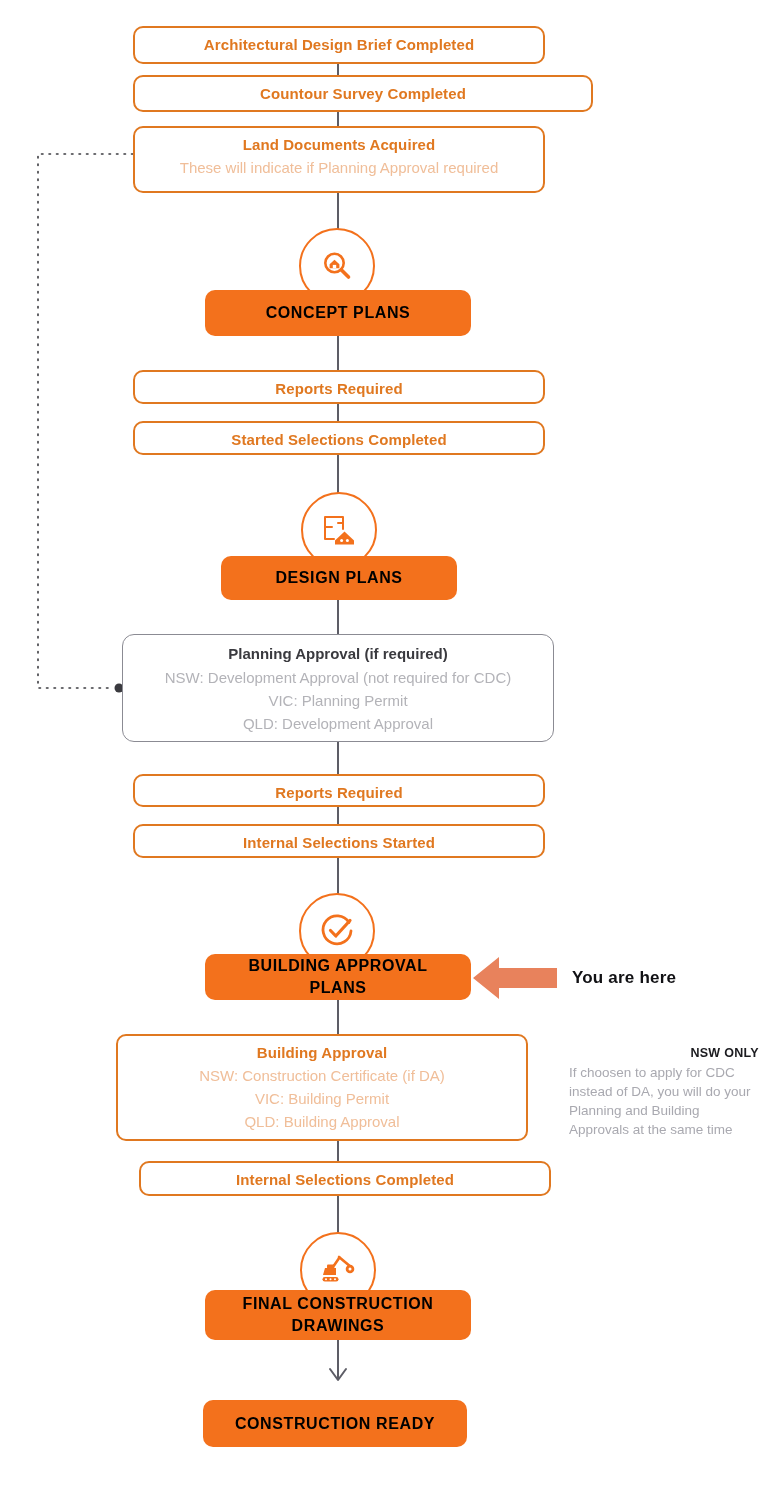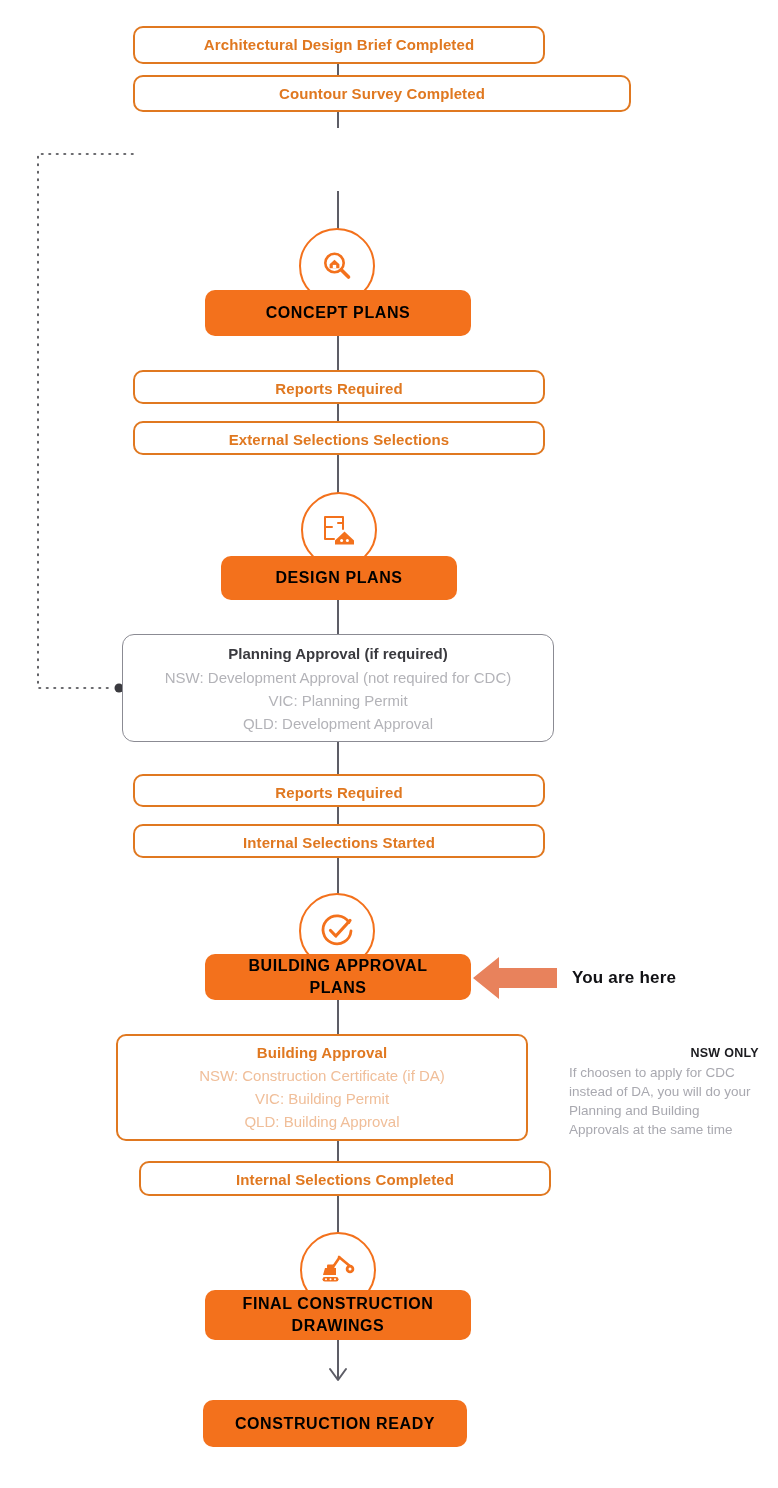--- a/index.html
+++ b/index.html
@@ -174,43 +174,47 @@
 
   <svg class="dotpath" width="778" height="1488">
     <polyline points="133,154 38,154 38,688 114,688" fill="none" stroke="#3a3a3f" stroke-width="1.6" stroke-dasharray="1.5 6" stroke-linecap="round"></polyline>
     <circle cx="119" cy="688" r="4.5" fill="#3a3a3f"></circle>
   </svg>
 
   <div class="obox" style="left:133px; top:26px; width:412px; height:38px;">
     <div class="t1">Architectural Design Brief Completed</div>
   </div>
 
-  <div class="obox" style="left:133px; top:75px; width:498px; height:37px;">
+  <div class="obox" style="left:133px; top:75px; width:460px; height:37px;">
     <div class="t1">Countour Survey Completed</div>
   </div>
 
+  <div class="obox" style="left:133px; top:126px; width:412px; height:67px;">
+    <div class="t1">Land Documents Acquired</div>
+    <div class="t2">These will indicate if Planning Approval required</div>
+  </div>
 
   <div class="icirc" style="left:299px; top:228px;">
     <svg width="36" height="36" viewBox="0 0 36 36">
       <circle cx="15.5" cy="15" r="9.2" fill="none" stroke="#F3711C" stroke-width="2.6"></circle>
       <path d="M10.6 16.3 L15.5 11.8 L20.4 16.3 L20.4 20.2 L10.6 20.2 Z" fill="#F3711C"></path>
       <rect x="13.8" y="16.9" width="3.4" height="3.3" fill="#ffffff"></rect>
       <line x1="22.2" y1="21.8" x2="29.5" y2="29.1" stroke="#F3711C" stroke-width="3.6" stroke-linecap="round"></line>
     </svg>
   </div>
   <div class="pill" style="left:205px; top:290px; width:266px; height:46px;">
     <span>CONCEPT PLANS</span>
   </div>
 
   <div class="obox" style="left:133px; top:370px; width:412px; height:34px;">
     <div class="t1">Reports Required</div>
   </div>
 
   <div class="obox" style="left:133px; top:421px; width:412px; height:34px;">
-    <div class="t1">External Selections Selections</div>
+    <div class="t1">Started Selections Completed</div>
   </div>
 
   <div class="icirc" style="left:301px; top:492px;">
     <svg width="36" height="34" viewBox="0 0 36 34">
       <path d="M4 4 H22 V10 H17 M4 4 V26 H13 M4 14 H11" fill="none" stroke="#F3711C" stroke-width="2" stroke-linejoin="round" stroke-linecap="round"></path>
       <path d="M22 8 V16" fill="none" stroke="#F3711C" stroke-width="2" stroke-linecap="round"></path>
       <path d="M14 27.5 L23.5 18.5 L33 27.5 L33 31.5 L14 31.5 Z" fill="#F3711C"></path>
       <circle cx="20.6" cy="27.6" r="1.5" fill="#ffffff"></circle>
       <circle cx="26.4" cy="27.6" r="1.5" fill="#ffffff"></circle>
     </svg>

